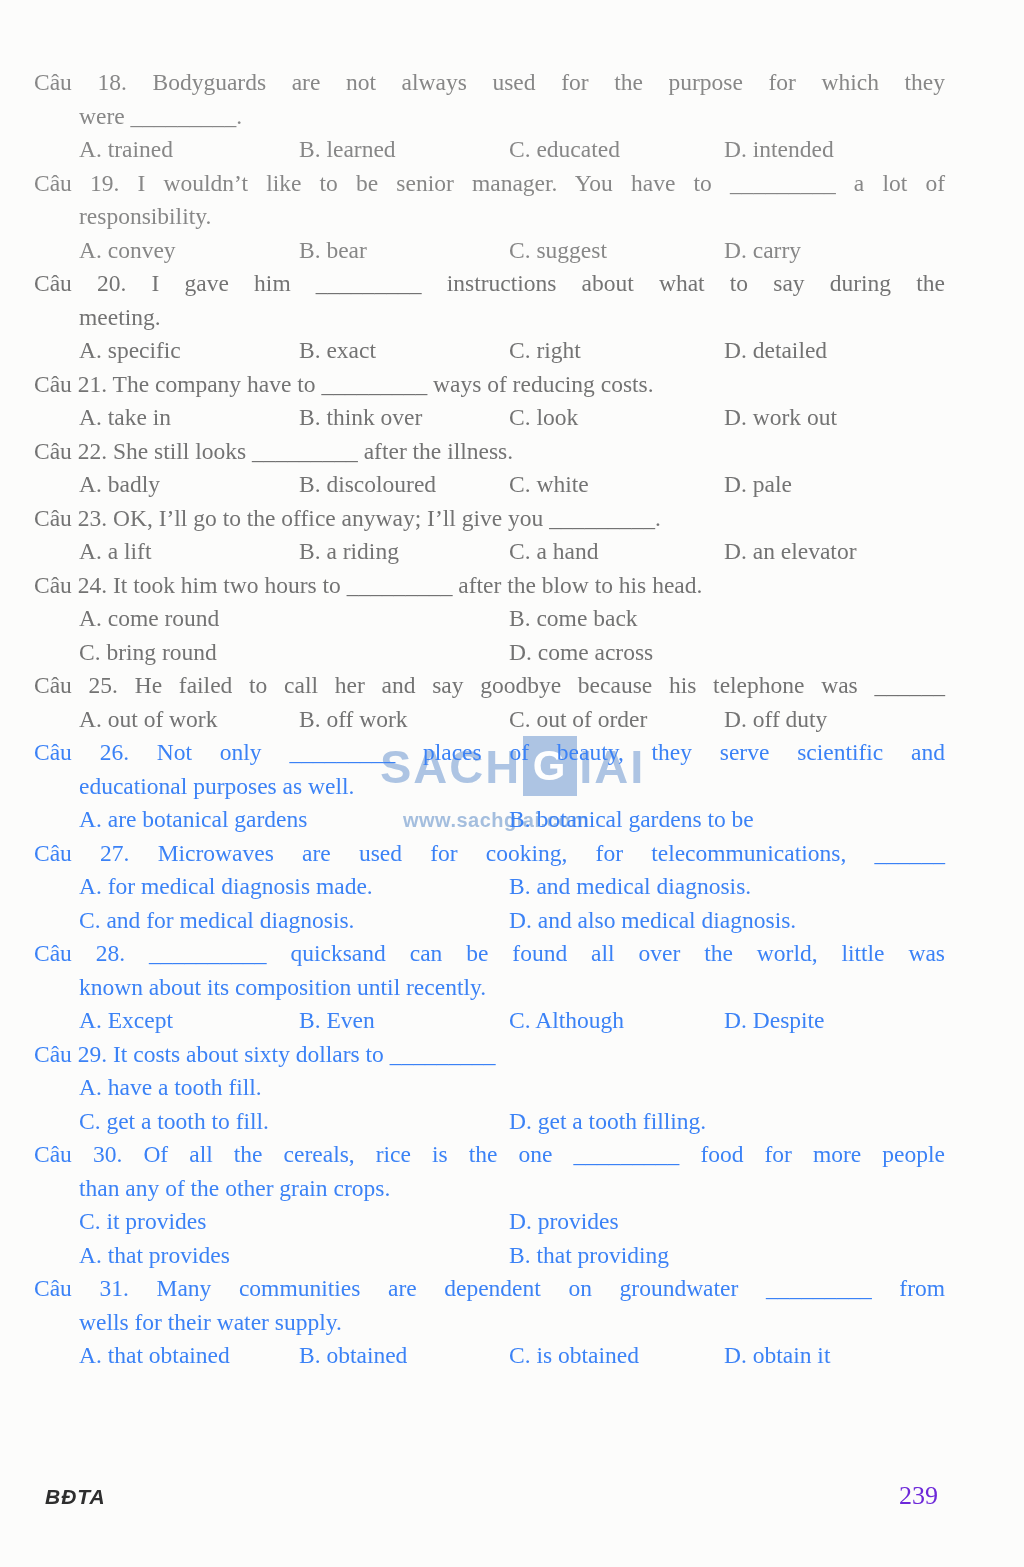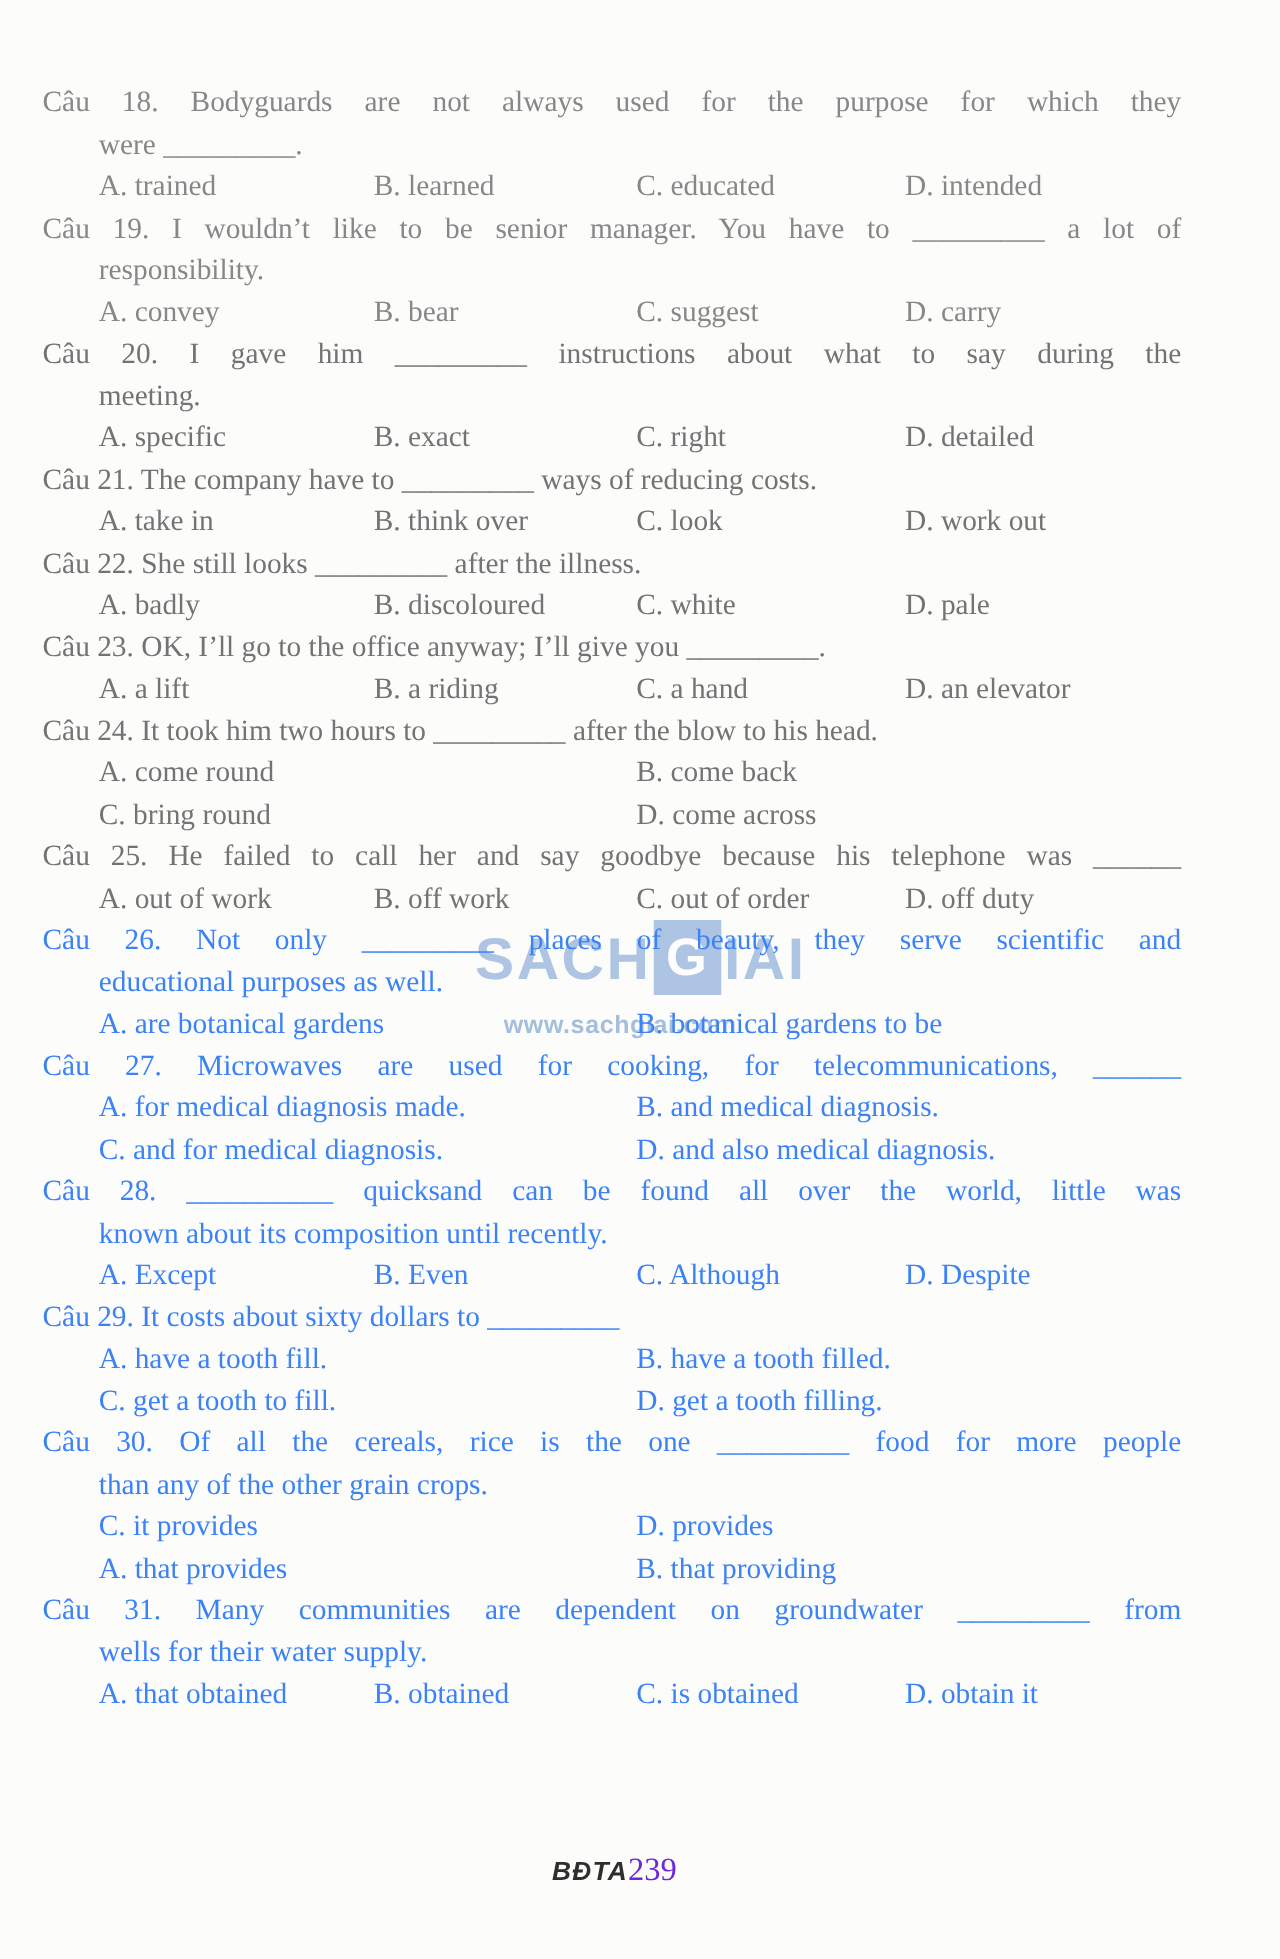--- a/index.html
+++ b/index.html
@@ -48,21 +48,21 @@
   .cols4 .opt:nth-child(2){width:210px;}
   .cols4 .opt:nth-child(3){width:215px;}
   .cols4 .opt:nth-child(4){flex:1;}
   .cols2 .opt:nth-child(1){width:430px;}
   .cols2 .opt:nth-child(2){flex:1;}
   .opt{white-space:nowrap;overflow:visible;}
 
   .footer{
     position:absolute;z-index:1;
     top:1481px;left:45px;right:86px;
-    display:flex;justify-content:center;align-items:baseline;
+    display:flex;justify-content:space-between;align-items:baseline;
   }
   .footer-left{
     font-family:"Liberation Sans",sans-serif;
     font-style:italic;font-weight:700;font-size:21px;
     letter-spacing:1px;color:#2e2e2e;
   }
   .footer-right{font-size:26px;color:#6d28d9;}
 </style>
 </head>
 <body>
@@ -184,21 +184,20 @@
           <div class="opt"><span class="opt-key">A.</span> <span class="opt-text">Except</span></div>
           <div class="opt"><span class="opt-key">B.</span> <span class="opt-text">Even</span></div>
           <div class="opt"><span class="opt-key">C.</span> <span class="opt-text">Although</span></div>
           <div class="opt"><span class="opt-key">D.</span> <span class="opt-text">Despite</span></div>
         </div>
       </div>
       <div class="question tone-dark">
         <div class="stem-line"><span class="q-label">Câu 29.</span> <span class="q-text">It costs about sixty dollars to _________</span></div>
         <div class="opt-row cols2">
           <div class="opt"><span class="opt-key">A.</span> <span class="opt-text">have a tooth fill.</span></div>
-          <div class="opt"><span class="opt-key">B.</span> <span class="opt-text">have a tooth filled.</span></div>
         </div>
         <div class="opt-row cols2">
           <div class="opt"><span class="opt-key">C.</span> <span class="opt-text">get a tooth to fill.</span></div>
           <div class="opt"><span class="opt-key">D.</span> <span class="opt-text">get a tooth filling.</span></div>
         </div>
       </div>
       <div class="question tone-dark">
         <div class="stem-line jfull"><span class="q-label">Câu 30.</span> <span class="q-text">Of all the cereals, rice is the one _________ food for more people</span></div>
         <div class="stem-line cont">than any of the other grain crops.</div>
         <div class="opt-row cols2">

